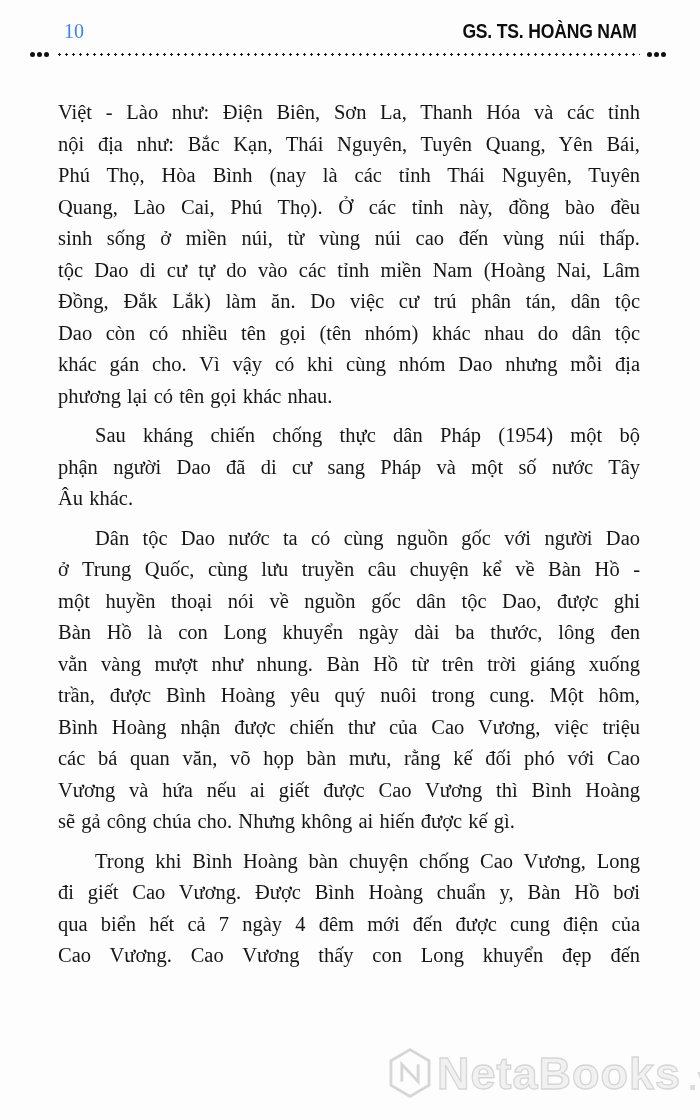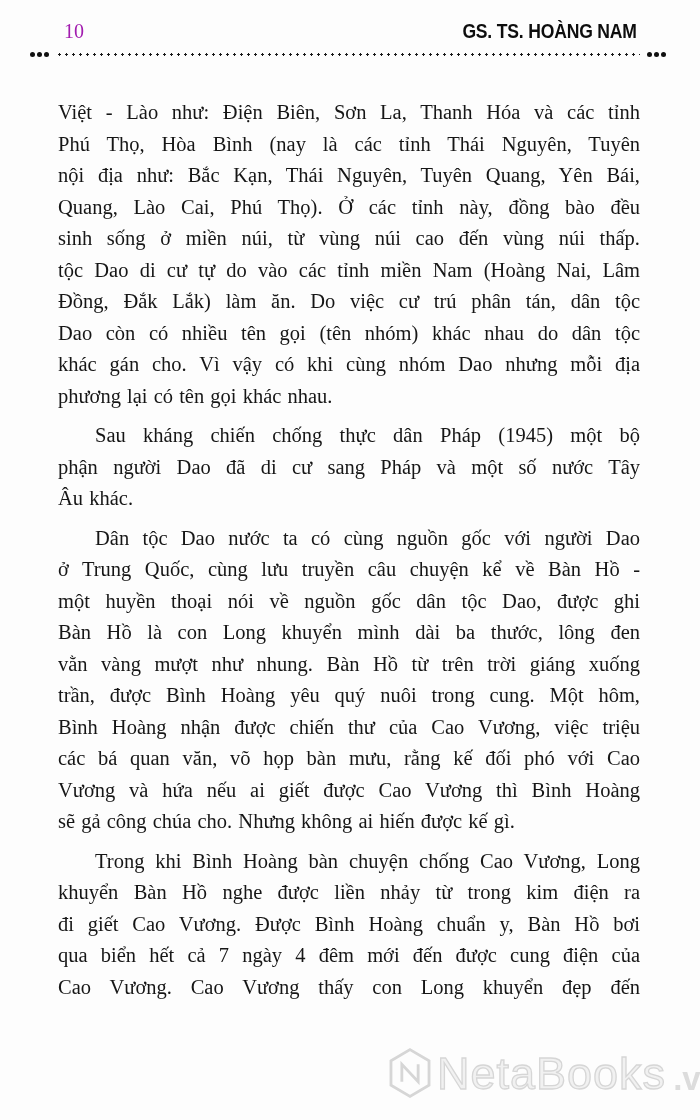--- a/index.html
+++ b/index.html
@@ -9,21 +9,21 @@
     overflow:hidden;
     position:relative;
     font-family:"Liberation Serif","DejaVu Serif",serif;
     color:#161616;
   }
   
   .header{
     display:flex;justify-content:space-between;align-items:baseline;
     padding:20px 63px 0 64px;
   }
-  .pagenum{font-size:20px;color:#a21caf}
+  .pagenum{font-size:20px;color:#3b82f6}
   .author{
     font-family:"Liberation Sans","DejaVu Sans",sans-serif;
     font-weight:bold;font-size:19.5px;letter-spacing:-0.2px;
     transform:scaleX(.9);transform-origin:right center;color:#0d0d0d;
   }
   
   .rule{display:flex;align-items:center;margin:8px 34px 0 30px;height:6px}
   .dcl{display:flex;gap:2px;align-items:center}
   .dcl i{width:5px;height:5px;border-radius:50%;background:#101010;display:block}
   .dmid{
@@ -43,21 +43,21 @@
   .para.gap{margin-top:8px}
   
   .watermark{
     position:absolute;left:388px;top:1048px;z-index:0;
     display:flex;align-items:center;gap:5px;
     font-family:"Liberation Sans","DejaVu Sans",sans-serif;
     user-select:none;
   }
   .wm-logo{flex:0 0 auto}
   .wm-text{
-    font-size:45px;font-weight:normal;letter-spacing:1px;
+    font-size:45px;font-weight:bold;letter-spacing:1px;
     color:rgba(214,214,214,0.30);
     -webkit-text-stroke:1.3px #d6d6d6;
     line-height:1;
   }
   .wm-suffix{
     font-size:33px;font-weight:bold;color:#dcdcdc;line-height:1;
     margin-left:2px;margin-top:10px;
   }
 </style>
 </head>
@@ -88,51 +88,50 @@
       <i></i>
       <i></i>
       <i></i>
     </span>
 </div>
 
 <div class="page-body">
 
   <div class="para">
     <div class="ln j">Việt - Lào như: Điện Biên, Sơn La, Thanh Hóa và các tỉnh</div>
+    <div class="ln j">nội địa như: Bắc Kạn, Thái Nguyên, Tuyên Quang, Yên Bái,</div>
     <div class="ln j">Phú Thọ, Hòa Bình (nay là các tỉnh Thái Nguyên, Tuyên</div>
-    <div class="ln j">nội địa như: Bắc Kạn, Thái Nguyên, Tuyên Quang, Yên Bái,</div>
     <div class="ln j">Quang, Lào Cai, Phú Thọ). Ở các tỉnh này, đồng bào đều</div>
     <div class="ln j">sinh sống ở miền núi, từ vùng núi cao đến vùng núi thấp.</div>
     <div class="ln j">tộc Dao di cư tự do vào các tỉnh miền Nam (Hoàng Nai, Lâm</div>
     <div class="ln j">Đồng, Đắk Lắk) làm ăn. Do việc cư trú phân tán, dân tộc</div>
     <div class="ln j">Dao còn có nhiều tên gọi (tên nhóm) khác nhau do dân tộc</div>
     <div class="ln j">khác gán cho. Vì vậy có khi cùng nhóm Dao nhưng mỗi địa</div>
     <div class="ln">phương lại có tên gọi khác nhau.</div>
   </div>
 
   <div class="para gap">
-    <div class="ln j ind">Sau kháng chiến chống thực dân Pháp (1945) một bộ</div>
+    <div class="ln j ind">Sau kháng chiến chống thực dân Pháp (1954) một bộ</div>
     <div class="ln j">phận người Dao đã di cư sang Pháp và một số nước Tây</div>
     <div class="ln">Âu khác.</div>
   </div>
 
   <div class="para gap">
     <div class="ln j ind">Dân tộc Dao nước ta có cùng nguồn gốc với người Dao</div>
     <div class="ln j">ở Trung Quốc, cùng lưu truyền câu chuyện kể về Bàn Hồ -</div>
     <div class="ln j">một huyền thoại nói về nguồn gốc dân tộc Dao, được ghi</div>
-    <div class="ln j">Bàn Hồ là con Long khuyển mình dài ba thước, lông đen</div>
+    <div class="ln j">Bàn Hồ là con Long khuyển ngày dài ba thước, lông đen</div>
     <div class="ln j">vằn vàng mượt như nhung. Bàn Hồ từ trên trời giáng xuống</div>
     <div class="ln j">trần, được Bình Hoàng yêu quý nuôi trong cung. Một hôm,</div>
     <div class="ln j">Bình Hoàng nhận được chiến thư của Cao Vương, việc triệu</div>
     <div class="ln j">các bá quan văn, võ họp bàn mưu, rằng kế đối phó với Cao</div>
     <div class="ln j">Vương và hứa nếu ai giết được Cao Vương thì Bình Hoàng</div>
     <div class="ln">sẽ gả công chúa cho. Nhưng không ai hiến được kế gì.</div>
   </div>
 
   <div class="para gap">
     <div class="ln j ind">Trong khi Bình Hoàng bàn chuyện chống Cao Vương, Long</div>
-    <div class="ln j">khuyển Bàn Hồ nghe được liền nhảy từ trong kim điện ra</div>
     <div class="ln j">đi giết Cao Vương. Được Bình Hoàng chuẩn y, Bàn Hồ bơi</div>
     <div class="ln j">qua biển hết cả 7 ngày 4 đêm mới đến được cung điện của</div>
     <div class="ln j">Cao Vương. Cao Vương thấy con Long khuyển đẹp đến</div>
   </div>
 
 </div>
 
 </body></html>

